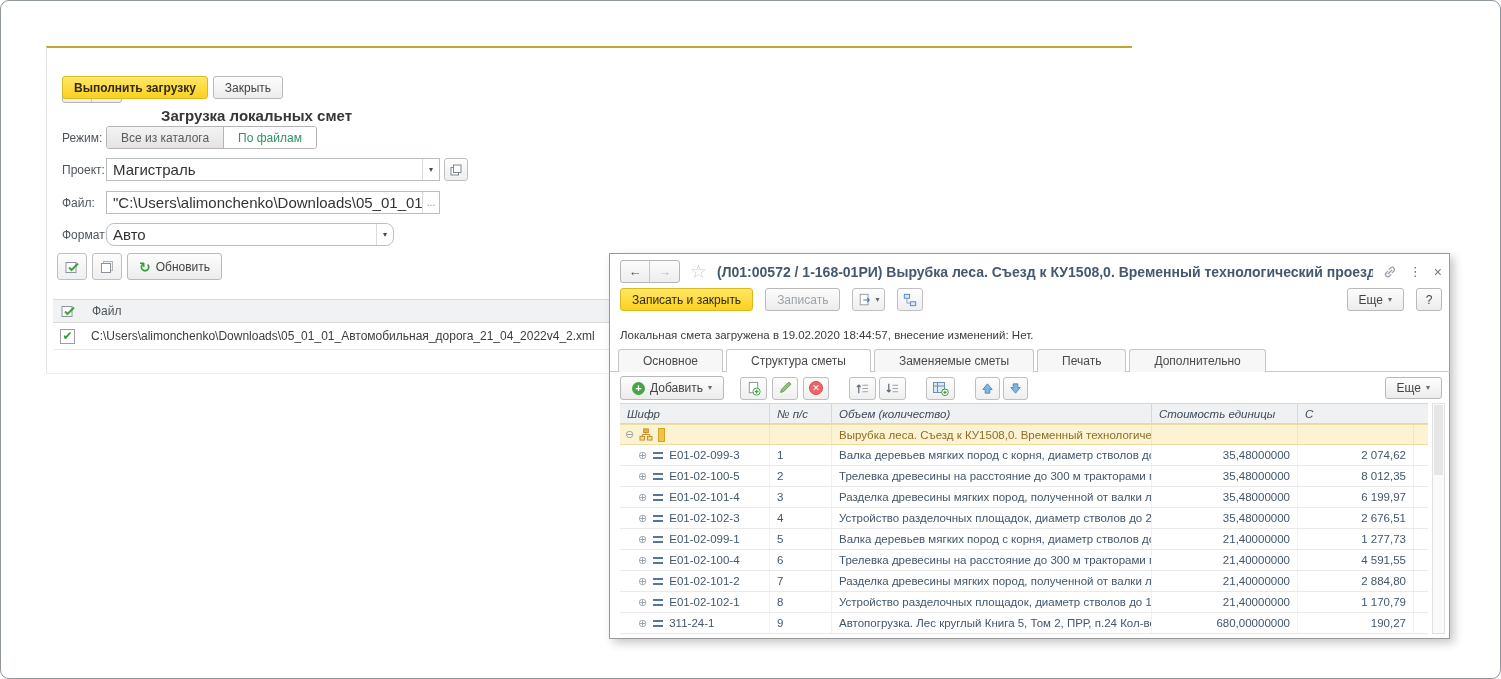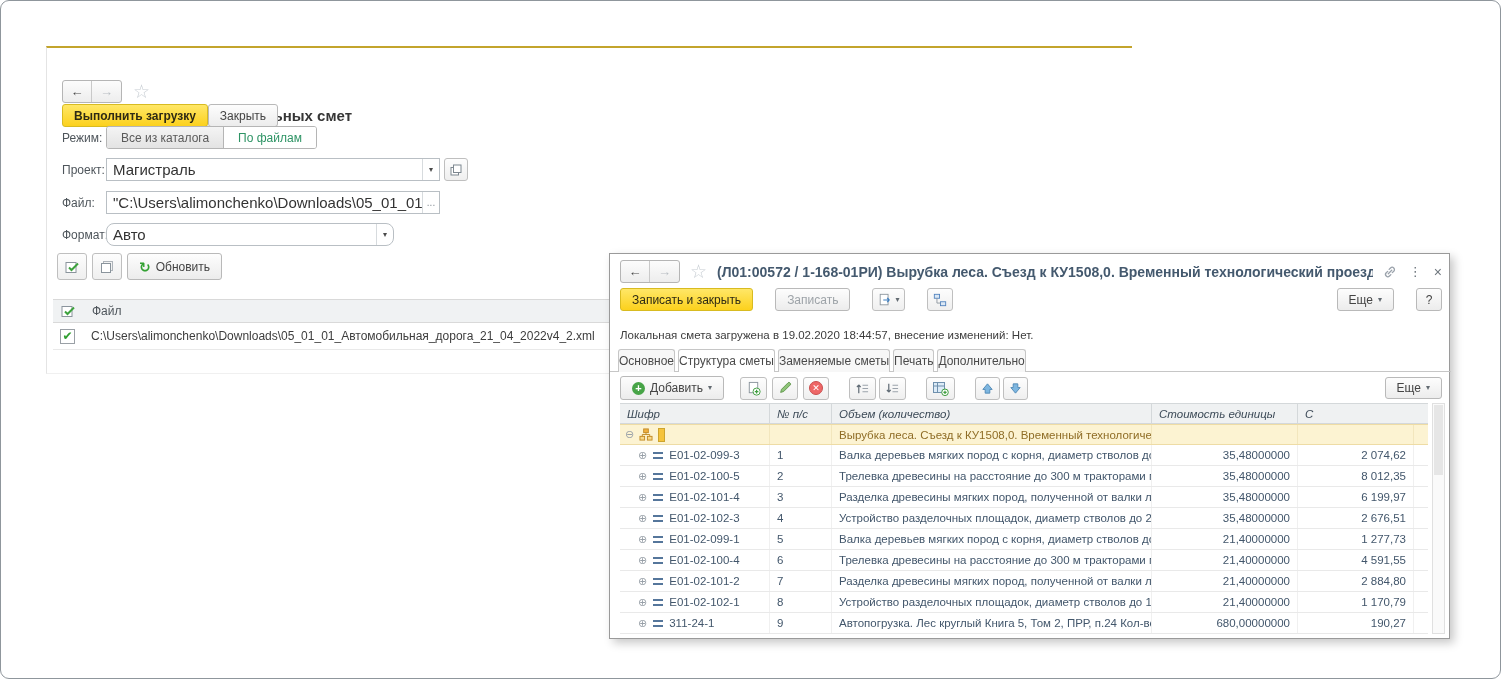--- a/index.html
+++ b/index.html
@@ -26,21 +26,21 @@
   .field .field-text { flex:1; padding:0 6px; color:#333; font-size:15px; white-space:nowrap; overflow:hidden; }
   .field .dd { width:17px; align-self:stretch; display:flex; align-items:center; justify-content:center; font-size:8px; color:#4a4a4a; border-left:1px solid #d7dbde; }
   label.frm { color:#4e555b; }
   .del-ic { width:14px; height:14px; border-radius:50%; background:#e66; border:1px solid #c94f4f; color:#fff; font-size:9px; display:flex; align-items:center; justify-content:center; }
 
   
   .win-left { position:absolute; left:45px; top:45px; width:1086px; height:328px; background:#fff;
               border-top:2px solid #c3a42c; border-left:1px solid #e4e4e4; border-bottom:1px solid #f0f0f0; }
   .lw-nav { position:absolute; left:15px; top:11px; display:flex; align-items:center; gap:11px; }
   .lw-title { font-size:15px; font-weight:bold; color:#363636;margin-top:48px; }
-  .lw-cmd { position:absolute; left:15px; top:56px; display:flex; }
+  .lw-cmd { position:absolute; left:15px; top:28px; display:flex; gap:5px; }
   .lw-row { position:absolute; left:15px; display:flex; align-items:center; }
   .lw-row label.frm { width:44px; }
   .toggle { display:flex; border:1px solid #b5b5b5; border-radius:3px; overflow:hidden; height:23px; }
   .toggle .opt { display:flex; align-items:center; justify-content:center; padding:0 14px; font-size:12px; }
   .toggle .opt.off { background:linear-gradient(#f4f4f4,#e3e3e3); color:#5a5a5a; border-right:1px solid #b5b5b5; }
   .toggle .opt.on { background:#fff; color:#2e9465; }
   .sq { width:30px; height:27px; }
   .mini-tb { position:absolute; left:10px; top:205px; display:flex; gap:5px; align-items:center; }
   .refresh-g { color:#33a133; font-size:14px; font-weight:bold; line-height:1; }
   .ftable { position:absolute; left:6px; top:251px; width:1073px; }
@@ -52,28 +52,28 @@
         color:#2f9e2f; font-size:12px; line-height:1; margin-left:7px; }
 
   
   .win-right { position:absolute; left:608px; top:252px; width:841px; height:386px; background:#fff;
                border:1px solid #9a9a9a; box-shadow:4px 4px 9px rgba(0,0,0,.22); }
   .rw-nav { position:absolute; left:10px; top:6px; display:flex; align-items:center; gap:10px; width:822px; }
   .rw-title { font-size:14px; font-weight:bold; color:#44596e; white-space:nowrap; overflow:hidden; flex:1; }
   .rw-winicons { display:flex; align-items:center; gap:12px; }
   .kebab { color:#6e767d; font-size:13px; }
   .closex { color:#6e767d; font-size:14px; }
-  .rw-cmd { position:absolute; left:10px; top:34px; width:822px; display:flex; gap:22px; align-items:center; }
+  .rw-cmd { position:absolute; left:10px; top:34px; width:822px; display:flex; gap:12px; align-items:center; }
   .rw-cmd .spacer { flex:1; }
   .warnrow { position:absolute; left:10px; top:61px; width:822px; display:flex; }
   .link-green { color:#3a8a5c; text-decoration:underline; font-size:11.5px; }
   .status-green { color:#3a9e63; font-size:11.5px; margin-left:auto; margin-right:75px; }
   .inforow { position:absolute; left:10px; top:75px; font-size:11.5px; color:#3c3c3c; }
   .tabs { position:absolute; left:0; top:95px; width:841px; height:23px; display:flex; gap:3px; padding-left:8px; border-bottom:1px solid #c6c6c6; }
-  .tab { display:flex; align-items:center; padding:0 0; border:1px solid #c6c6c6; border-bottom:none;
+  .tab { display:flex; align-items:center; padding:0 24px; border:1px solid #c6c6c6; border-bottom:none;
          border-radius:3px 3px 0 0; background:#f7f7f7; color:#4a4a4a; font-size:12px; height:23px; position:relative; }
   .tab.active { background:#fff; z-index:2; }
   .tab.active::after { content:""; position:absolute; left:0; right:0; bottom:-1px; height:1px; background:#fff; }
   .rw-tbar { position:absolute; left:10px; top:122px; width:822px; display:flex; gap:5px; align-items:center; }
   .rw-tbar .grp { display:flex; gap:3px; }
   .rw-tbar .spacer { flex:1; }
   .plus-ic { width:13px; height:13px; border-radius:50%; background:#47a447; color:#fff; font-size:11px; font-weight:bold;
              display:flex; align-items:center; justify-content:center; line-height:1; }
 
   .etable { position:absolute; left:10px; top:149px; width:808px; }

